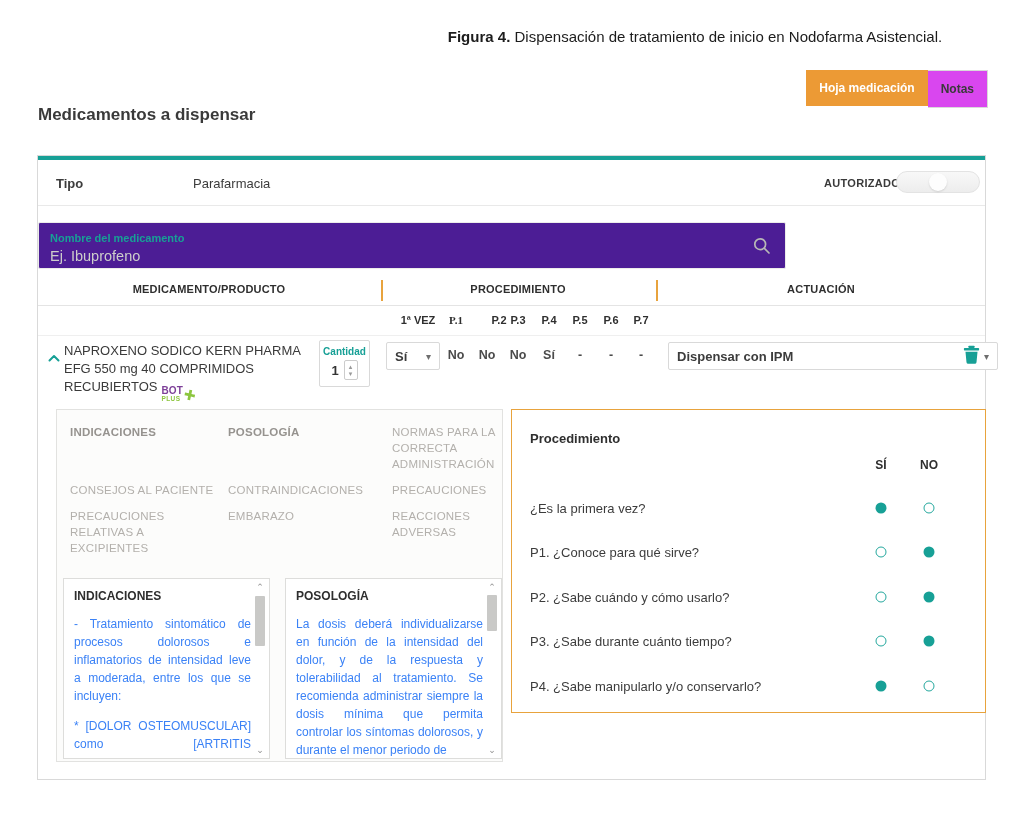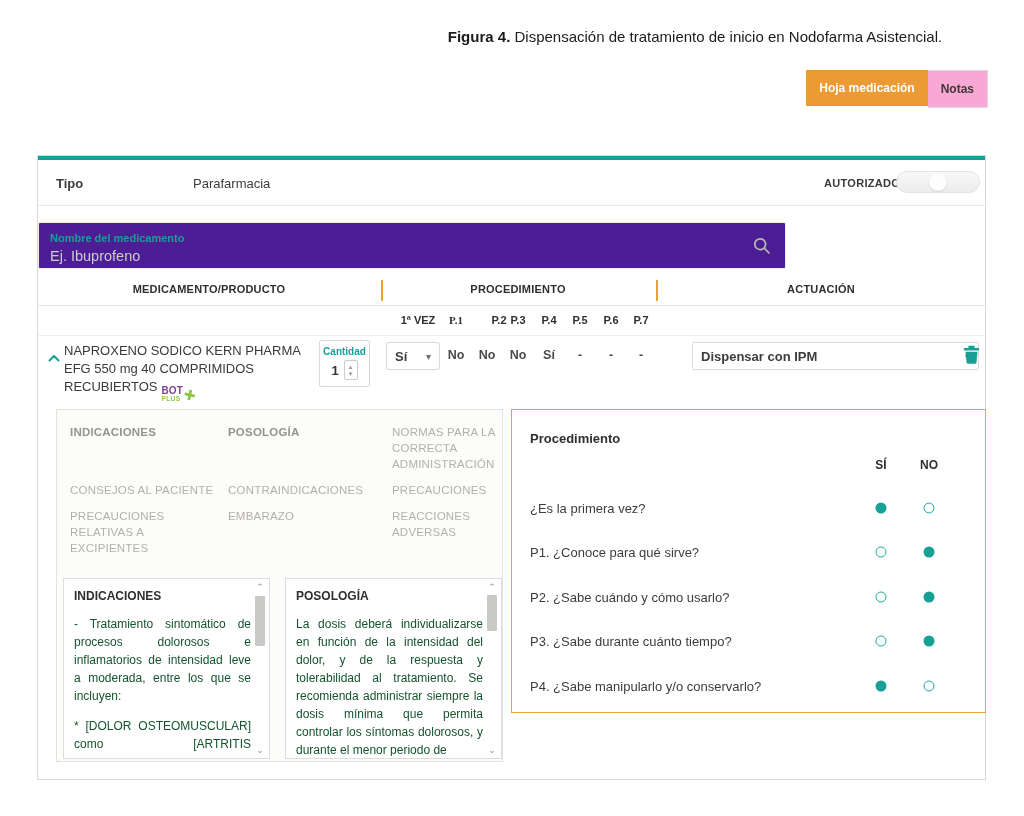--- a/index.html
+++ b/index.html
@@ -8,21 +8,21 @@
   .page { position:relative; width:1024px; height:816px; background:#fff; overflow:hidden; }
 
   
   .caption { position:absolute; left:390px; top:28px; width:610px; text-align:center; font-size:15px; color:#1c1c1c; }
   .caption b { font-weight:bold; }
 
   
   .view-tabs { position:absolute; top:70px; right:36px; display:flex; height:28px; }
   .vtab { display:flex; align-items:center; padding:18px 13px; font-size:12px; font-weight:bold; cursor:pointer; }
   .vtab.active { background:#EC9A35; color:#fff; }
-  .vtab.inactive { background:#f9a8d4; color:#3a3a3a; border:1px solid #d9d9d9; border-left:none; }
+  .vtab.inactive { background:#d946ef; color:#3a3a3a; border:1px solid #d9d9d9; border-left:none; }
 
   .page-title { position:absolute; left:38px; top:105px; font-size:17px; font-weight:bold; color:#3a3a3a; }
 
   
   .card { position:absolute; left:37px; top:155px; width:949px; height:625px; background:#fff; border:1px solid #d9d9d9; }
 
   
   .tabbar { position:absolute; top:0; left:0; right:0; height:50px; border-bottom:1px solid #e9e9e9; }
   .teal-strip { position:absolute; top:0; left:0; right:0; height:4px; background:#17A096; }
   .tab-plain { position:absolute; top:4px; height:46px; display:flex; align-items:center; font-size:13px; color:#3c3c3c; cursor:pointer; }
@@ -57,37 +57,37 @@
   .bot-word { font-size:10px; font-weight:bold; color:#7D3F98; letter-spacing:.2px; }
   .plus-word { font-size:6.5px; font-weight:bold; color:#8DC63F; letter-spacing:.4px; }
   .bot-cross { font-size:14px; color:#8DC63F; transform:rotate(12deg); margin-left:1px; line-height:12px; }
   .qty-box { position:absolute; left:281px; top:4px; width:51px; height:47px; border:1px solid #d9d9d9; border-radius:2px; background:#fff; text-align:center; }
   .qty-label { font-size:10px; font-weight:bold; color:#17A096; margin-top:5px; }
   .qty-line { display:flex; align-items:center; justify-content:center; margin-top:3px; gap:5px; }
   .qty-value { font-size:13px; font-weight:bold; color:#333; }
   .stepper { width:14px; height:20px; border:1px solid #ccc; border-radius:2px; display:flex; flex-direction:column; align-items:center; justify-content:center; line-height:7px; font-size:7px; color:#999; cursor:pointer; }
   .dd { position:absolute; border:1px solid #d9d9d9; border-radius:2px; background:#fff; display:flex; align-items:center; justify-content:space-between; padding:0 8px; cursor:pointer; }
   .dd-first { left:348px; top:6px; width:54px; height:28px; }
-  .dd-act { left:654px; top:6px; width:287px; height:28px; }
+  .dd-act { left:630px; top:6px; width:330px; height:28px; }
   .dd-label { font-size:13px; font-weight:bold; color:#3c3c3c; }
   .dd-caret { font-size:10px; color:#6e6e6e; }
   .pvalue { position:absolute; top:12px; transform:translateX(-50%); font-size:12.5px; font-weight:bold; color:#4b4b4b; }
   .trash-btn { position:absolute; left:925px; top:9px; cursor:pointer; }
 
   
   .info-panel { position:absolute; left:18px; top:253px; width:447px; height:353px; border:1px solid #e2e2e0; background:#fcfcfb; }
   .info-tabs { position:absolute; left:13px; top:14px; width:425px; display:grid; grid-template-columns:154px 160px 111px; column-gap:4px; row-gap:10px; font-size:11.5px; line-height:16px; letter-spacing:.2px; color:#b3b0ac; }
   .info-tab { cursor:pointer; }
   .info-tab.emph { color:#96938f; font-weight:bold; }
   .text-box { position:absolute; top:168px; height:181px; background:#fff; border:1px solid #dddddb; }
   .text-box.ind { left:6px; width:207px; }
   .text-box.pos { left:228px; width:217px; }
   .tb-content { position:absolute; left:10px; top:10px; right:18px; bottom:2px; overflow:hidden; }
   .tb-title { font-size:12px; font-weight:bold; color:#2e2e2e; margin-bottom:12px; }
-  .tb-p { font-size:12px; line-height:18px; color:#14532d; text-align:justify; margin-bottom:12px; }
+  .tb-p { font-size:12px; line-height:18px; color:#3b82f6; text-align:justify; margin-bottom:12px; }
   .scrollbar { position:absolute; top:3px; bottom:3px; right:3px; width:12px; }
   .scroll-arrow { position:absolute; left:0; width:12px; text-align:center; font-size:9px; color:#8f8f8f; line-height:10px; cursor:pointer; }
   .scroll-thumb { position:absolute; left:1px; width:10px; background:#c9c9c7; border-radius:1px; cursor:pointer; }
 
   
   .proc-panel { position:absolute; left:473px; top:253px; width:475px; height:304px; border:1px solid #E8A33D; background:#fff; }
   .proc-title { position:absolute; left:18px; top:21px; font-size:13px; font-weight:bold; color:#2f2f2f; }
   .proc-colhead { position:absolute; top:48px; transform:translateX(-50%); font-size:12px; font-weight:bold; color:#2f2f2f; }
   .q-label { position:absolute; left:18px; transform:translateY(-50%); font-size:13px; color:#3c3c3c; white-space:nowrap; }
   .radio { position:absolute; width:11px; height:11px; border-radius:50%; transform:translate(-50%,-50%); cursor:pointer; }
@@ -101,20 +101,21 @@
 
   <div class="caption">
     <b>Figura 4.</b><span> Dispensación de tratamiento de inicio en Nodofarma Asistencial.</span>
   </div>
 
   <div class="view-tabs">
     <div class="vtab active">Hoja medicación</div>
     <div class="vtab inactive">Notas</div>
   </div>
 
+  <div class="page-title">Medicamentos a dispensar</div>
 
   <div class="card">
 
     <div class="tabbar">
       <div class="teal-strip"></div>
       <div class="tab-plain tab-tipo">Tipo</div>
       <div class="tab-plain tab-para">Parafarmacia</div>
       <div class="auth-label">AUTORIZADO</div>
       <div class="toggle">
         <div class="knob"></div>

